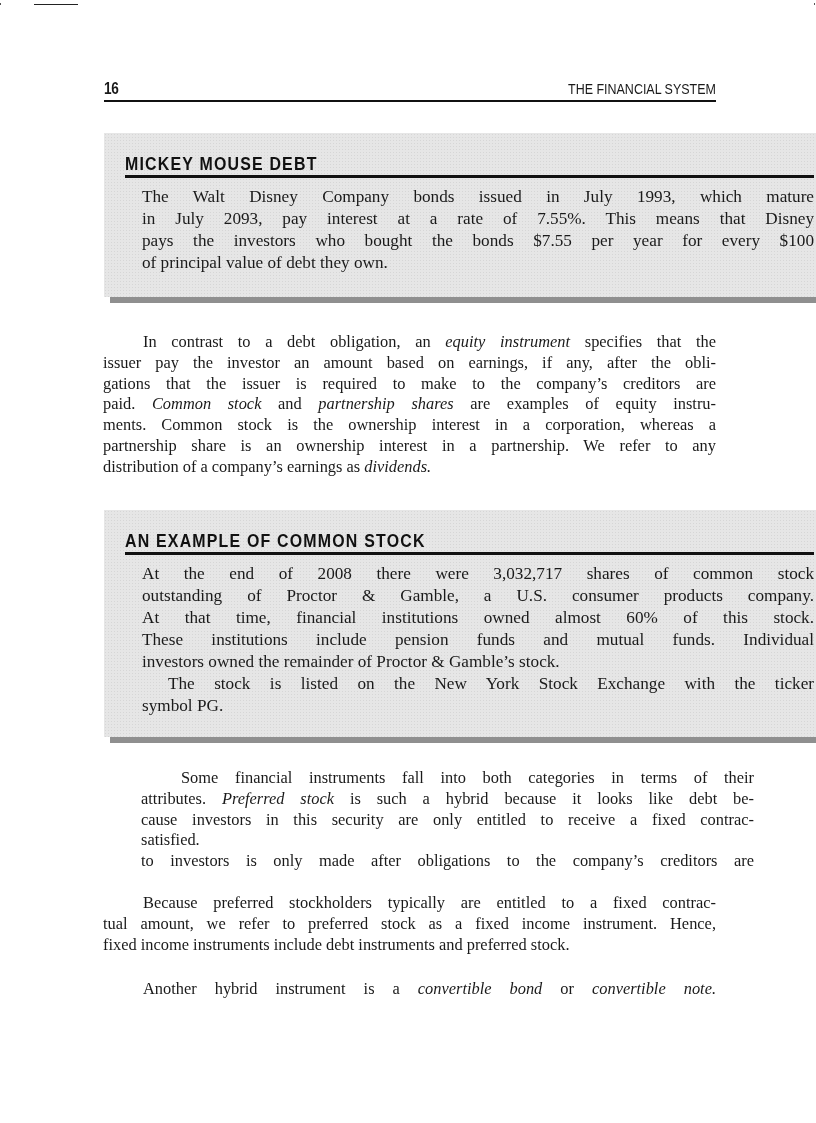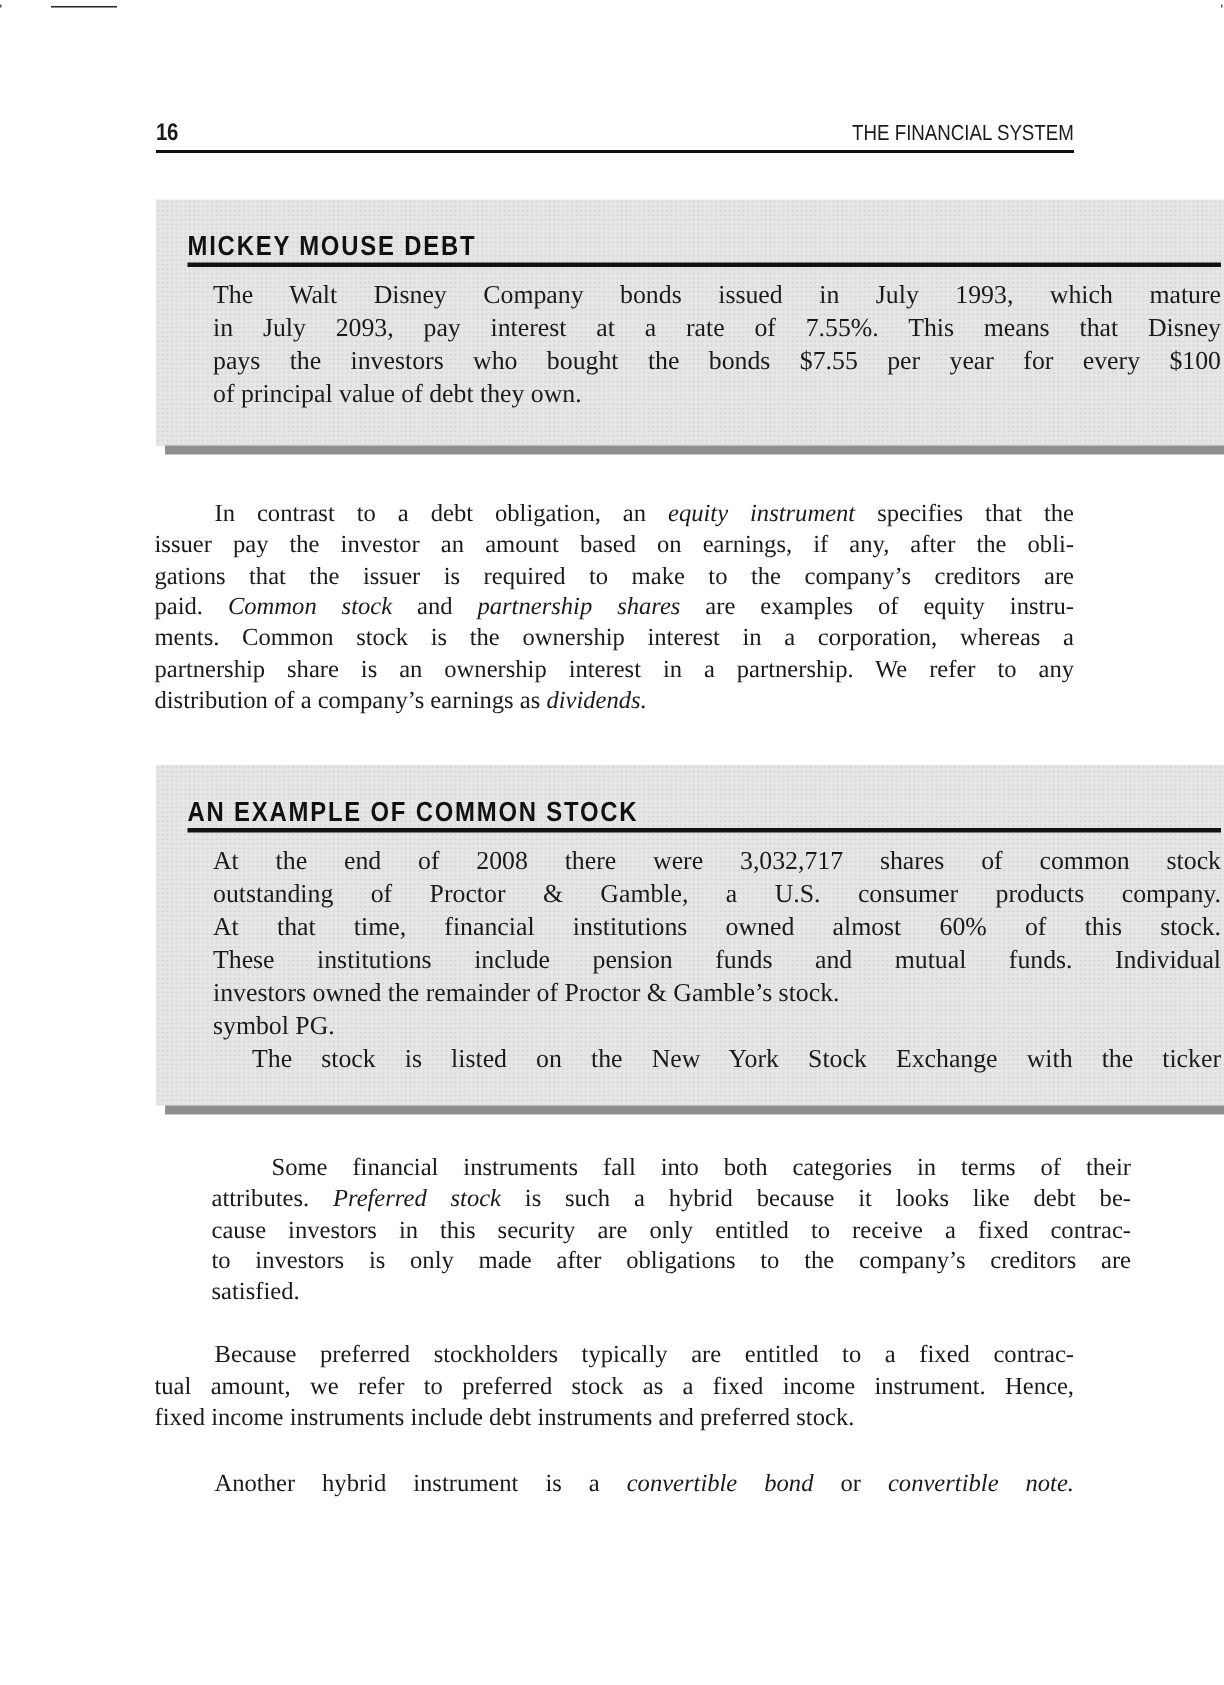--- a/index.html
+++ b/index.html
@@ -92,31 +92,31 @@
 <div class="sidebar" style="top:510px; height:227px;">
   <div class="sidebar-title" style="top:20px;">
     <span>AN EXAMPLE OF COMMON STOCK</span>
   </div>
   <div class="sidebar-body" style="top:53px;">
     <span class="line">At the end of 2008 there were 3,032,717 shares of common stock</span>
     <span class="line">outstanding of Proctor &amp; Gamble, a U.S. consumer products company.</span>
     <span class="line">At that time, financial institutions owned almost 60% of this stock.</span>
     <span class="line">These institutions include pension funds and mutual funds. Individual</span>
     <span class="line last">investors owned the remainder of Proctor &amp; Gamble’s stock.</span>
+    <span class="line indent">The stock is listed on the New York Stock Exchange with the ticker</span>
     <span class="line last">symbol PG.</span>
-    <span class="line indent">The stock is listed on the New York Stock Exchange with the ticker</span>
   </div>
 </div>
 
 <div class="main-text" style="top:768px;margin-left:38px;">
   <span class="line indent">Some financial instruments fall into both categories in terms of their</span>
   <span class="line"><span>attributes. </span><em>Preferred stock</em><span> is such a hybrid because it looks like debt be-</span></span>
   <span class="line">cause investors in this security are only entitled to receive a fixed contrac-</span>
+  <span class="line last">satisfied.</span>
   <span class="line">to investors is only made after obligations to the company’s creditors are</span>
-  <span class="line last">satisfied.</span>
 </div>
 
 <div class="main-text" style="top:893px;">
   <span class="line indent">Because preferred stockholders typically are entitled to a fixed contrac-</span>
   <span class="line">tual amount, we refer to preferred stock as a fixed income instrument. Hence,</span>
   <span class="line last">fixed income instruments include debt instruments and preferred stock.</span>
 </div>
 
 <div class="main-text" style="top:955px;margin-top:24px;">
   <span class="line indent"><span>Another hybrid instrument is a </span><em>convertible bond</em><span> or </span><em>convertible note.</em></span>

